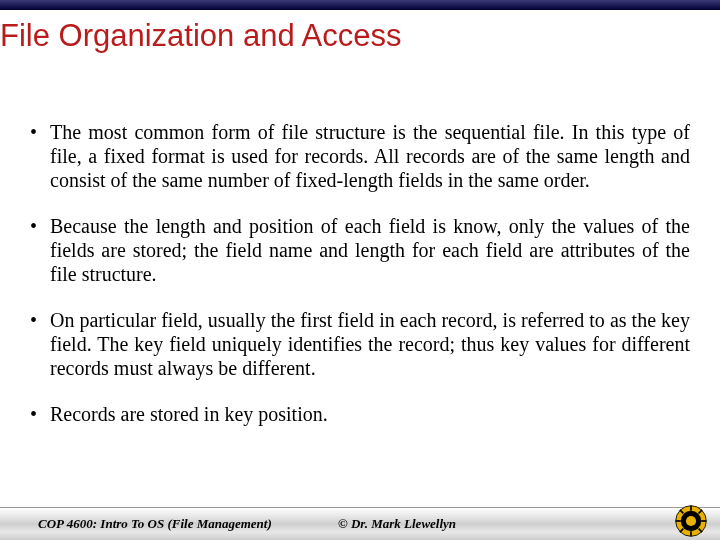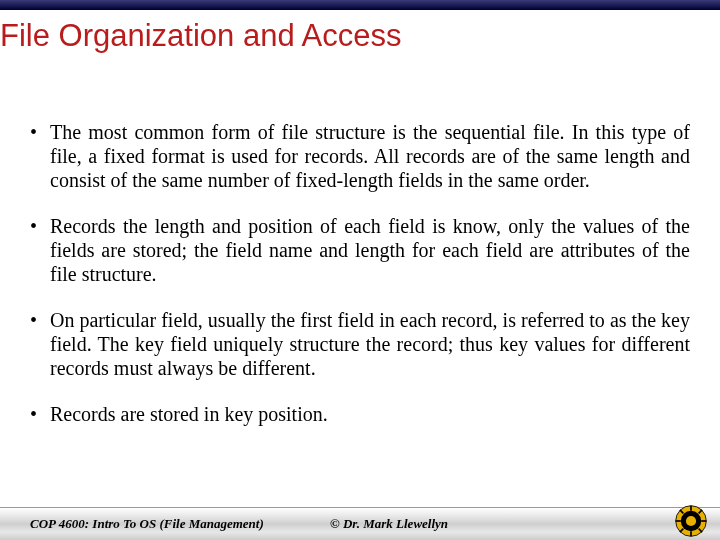--- a/index.html
+++ b/index.html
@@ -87,21 +87,21 @@
     display: flex;
     align-items: center;
     font-family: "Times New Roman", serif;
     font-style: italic;
     font-weight: bold;
     font-size: 13px;
     color: #000;
   }
   .footer .course {
     flex: 0 0 auto;
-    padding-left: 30px;
+    padding-left: 38px;
     width: 300px;
     font-style: italic;
   }
   .footer .page {
     flex: 0 0 auto;
     width: 140px;
     text-align: center;
   }
   .footer .author {
     flex: 0 0 auto;
@@ -121,22 +121,22 @@
 
 <div class="slide">
   <div class="top-bar"></div>
 
   <div class="title">File Organization and Access</div>
 
 
   <div class="body">
     <ul>
       <li>The most common form of file structure is the sequential file.  In this type of file, a fixed format is used for records.  All records are of the same length and consist of the same number of fixed-length fields in the same order.</li>
-      <li>Records the length and position of each field is know, only the values of the fields are stored; the field name and length for each field are attributes of the file structure.</li>
-      <li>On particular field, usually the first field in each record, is referred to as the key field.  The key field uniquely structure the record; thus key values for different records must always be different.</li>
+      <li>Because the length and position of each field is know, only the values of the fields are stored; the field name and length for each field are attributes of the file structure.</li>
+      <li>On particular field, usually the first field in each record, is referred to as the key field.  The key field uniquely identifies the record; thus key values for different records must always be different.</li>
       <li>Records are stored in key position.</li>
     </ul>
   </div>
 
   <div class="footer">
     <div class="course">COP 4600: Intro To OS  (File Management)</div>
     <div class="author">© Dr. Mark Llewellyn</div>
     <div class="logo">
       <svg viewBox="0 0 40 40">
         <circle cx="20" cy="20" r="18" fill="#e8b000" stroke="#000" stroke-width="1"></circle>

